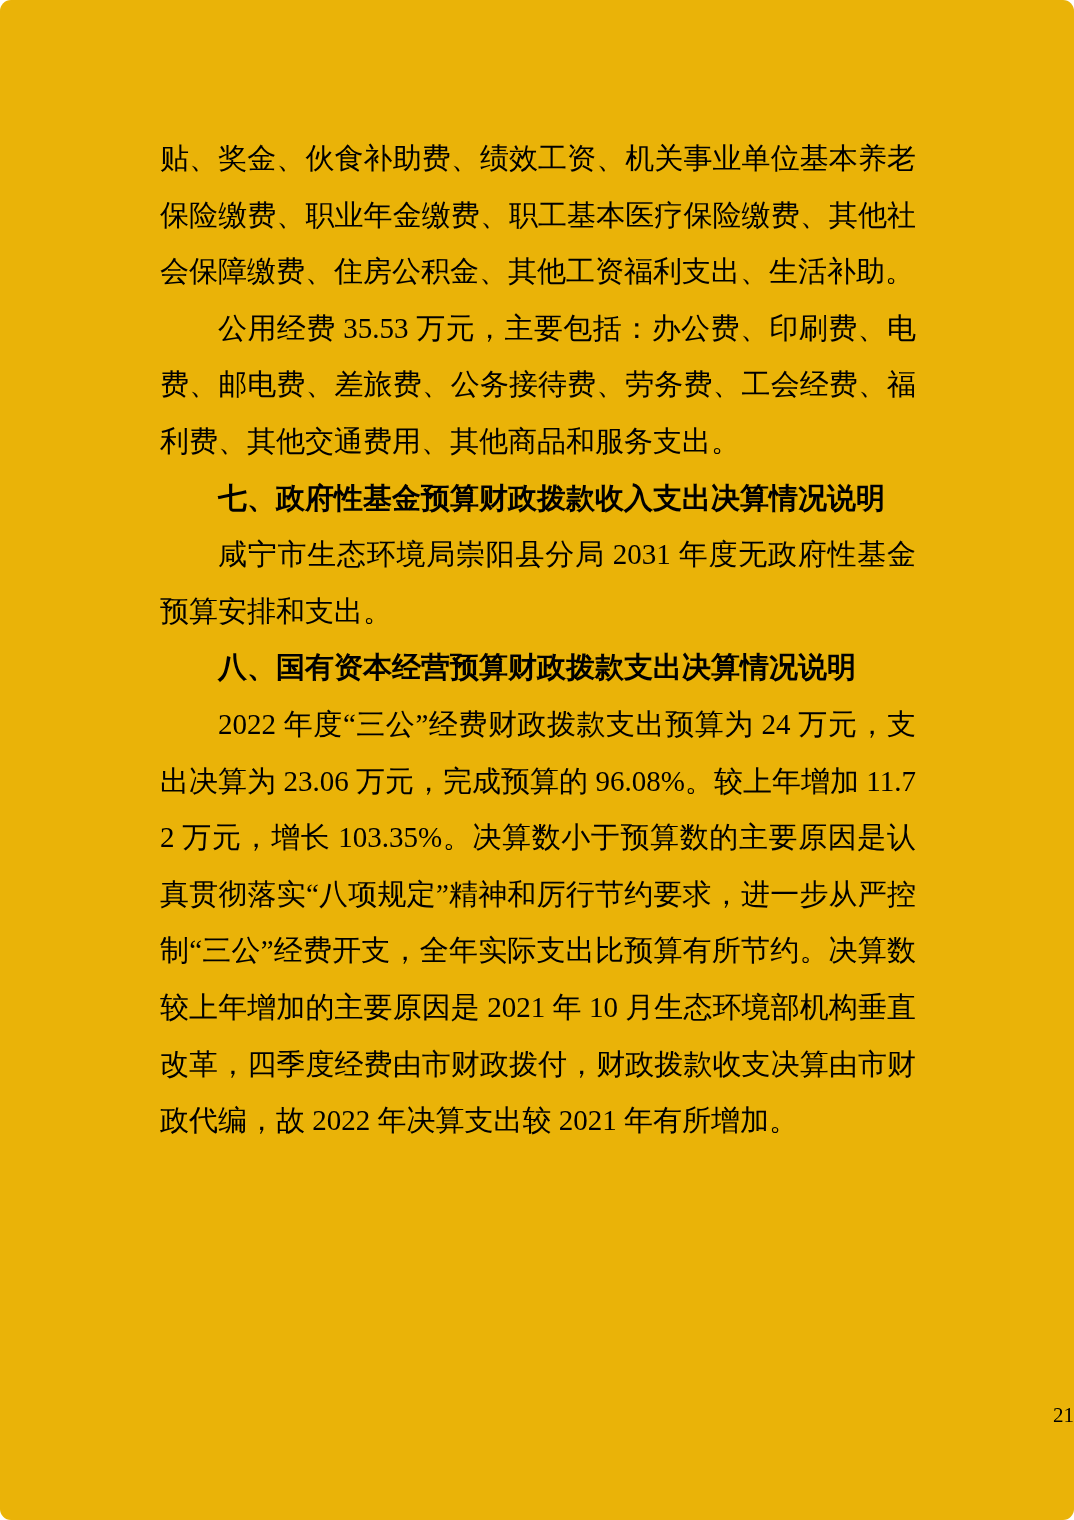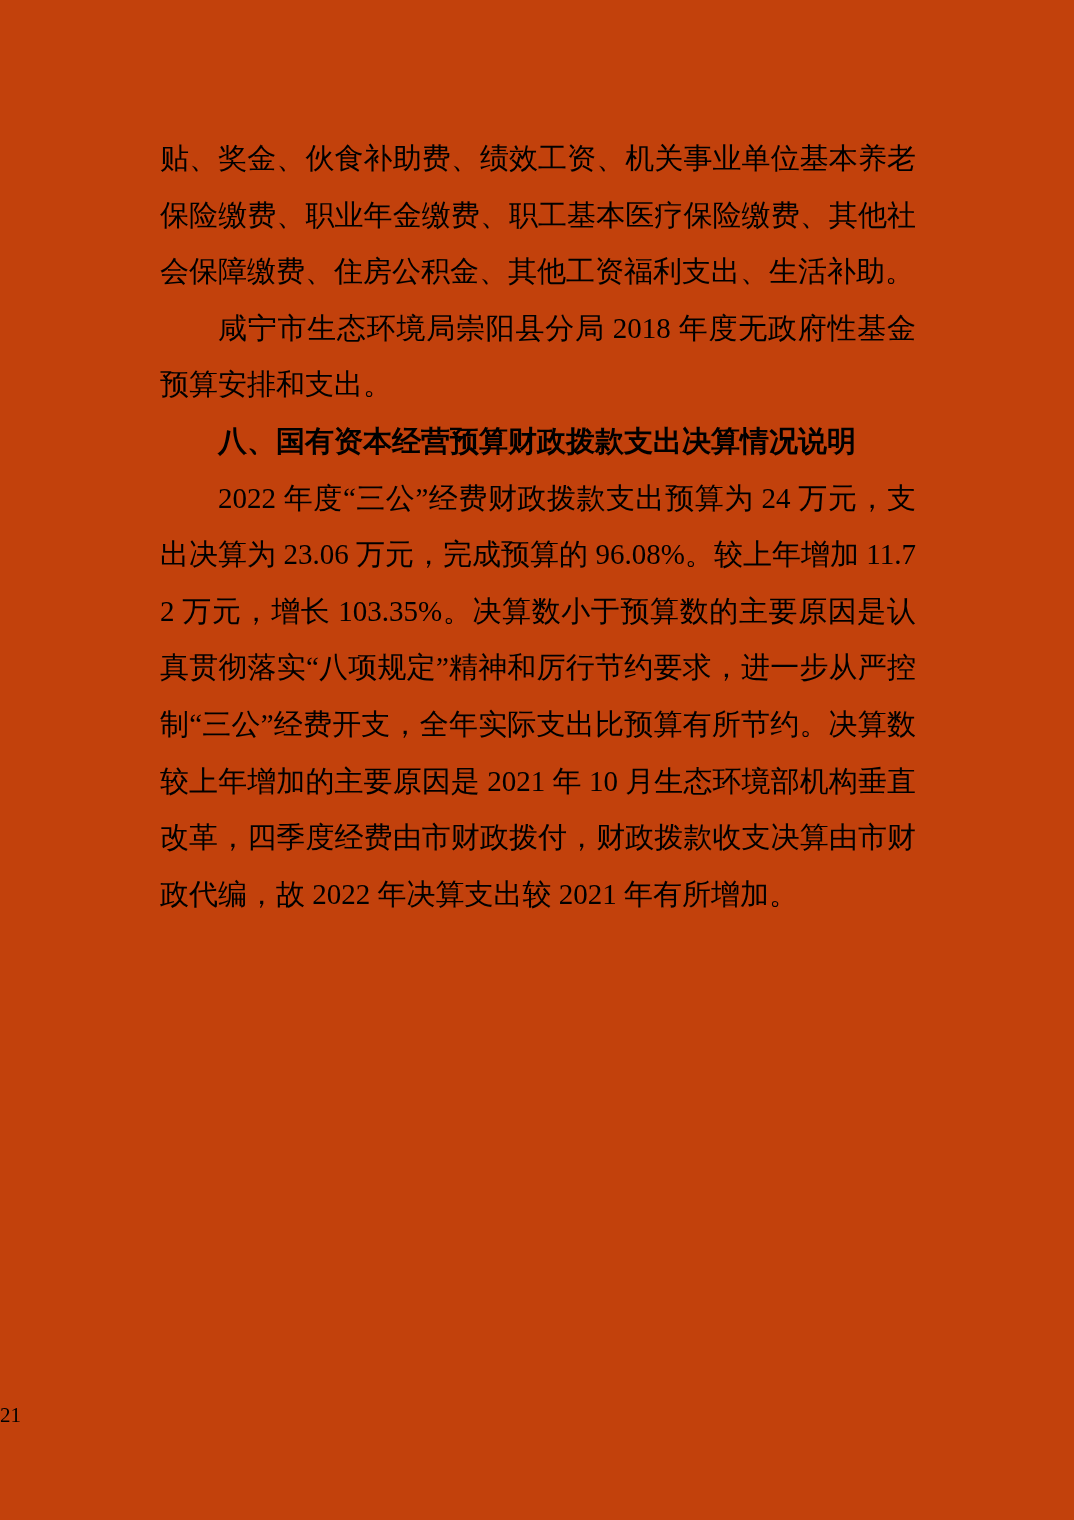--- a/index.html
+++ b/index.html
@@ -9,22 +9,23 @@
   body {
     width: 1074px;
     height: 1520px;
     background: #ffffff;
     font-family: "Liberation Serif", "DejaVu Serif", serif;
   }
   .page {
     position: relative;
     width: 1074px;
     height: 1520px;
-    background: #c2410c;
+    background: #eab308;
     overflow: hidden;
+    border-radius: 11px;
   }
   .content {
     position: absolute;
     left: 160px;
     top: 130px;
     width: 756px;
   }
   .content p {
     margin: 0;
     font-size: 29px;
@@ -44,30 +45,32 @@
   .heading {
     font-family: "Liberation Sans", "DejaVu Sans", sans-serif;
     font-weight: 700;
     text-indent: 2em;
   }
   .page-number {
     position: absolute;
     top: 1403px;
     left: 0;
     width: 100%;
-    text-align: left;
+    text-align: right;
     font-family: "Liberation Serif", "DejaVu Serif", serif;
     font-size: 21px;
     color: #000000;
   }
 </style>
 </head>
 <body>
 
 <div class="page">
   <div class="content">
     <p class="body-text">贴、奖金、伙食补助费、绩效工资、机关事业单位基本养老保险缴费、职业年金缴费、职工基本医疗保险缴费、其他社会保障缴费、住房公积金、其他工资福利支出、生活补助。</p>
-    <p class="body-text indent">咸宁市生态环境局崇阳县分局 2018 年度无政府性基金预算安排和支出。</p>
+    <p class="body-text indent">公用经费 35.53 万元，主要包括：办公费、印刷费、电费、邮电费、差旅费、公务接待费、劳务费、工会经费、福利费、其他交通费用、其他商品和服务支出。</p>
+    <p class="heading">七、政府性基金预算财政拨款收入支出决算情况说明</p>
+    <p class="body-text indent">咸宁市生态环境局崇阳县分局 2031 年度无政府性基金预算安排和支出。</p>
     <p class="heading">八、国有资本经营预算财政拨款支出决算情况说明</p>
     <p class="body-text indent">2022 年度“三公”经费财政拨款支出预算为 24 万元，支出决算为 23.06 万元，完成预算的 96.08%。较上年增加 11.72 万元，增长 103.35%。决算数小于预算数的主要原因是认真贯彻落实“八项规定”精神和厉行节约要求，进一步从严控制“三公”经费开支，全年实际支出比预算有所节约。决算数较上年增加的主要原因是 2021 年 10 月生态环境部机构垂直改革，四季度经费由市财政拨付，财政拨款收支决算由市财政代编，故 2022 年决算支出较 2021 年有所增加。</p>
   </div>
   <div class="page-number">21</div>
 </div>
 
 </body></html>

